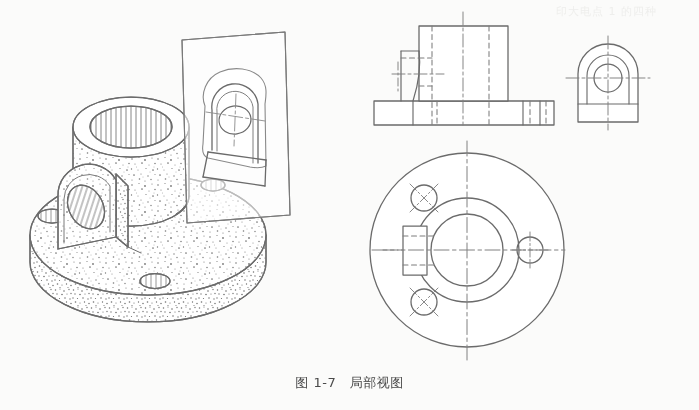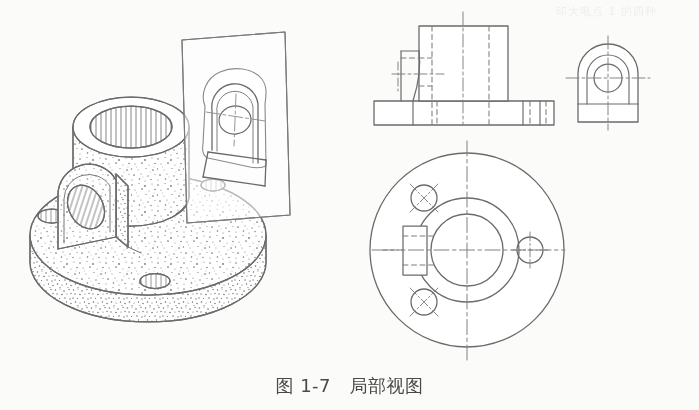--- a/index.html
+++ b/index.html
@@ -8,21 +8,21 @@
     background:#fbfbfa;
     font-family:"Liberation Sans","DejaVu Sans",sans-serif;
     position:relative;overflow:hidden;
   }
   #figure-root{position:absolute;inset:0;}
   svg.layer{position:absolute;left:0;top:0;width:699px;height:410px;}
   .caption{
     position:absolute;left:0;right:0;top:374px;
     text-align:center;
     font-family:"DejaVu Sans","Liberation Sans",sans-serif;
-    font-size:18px;color:#4a4a4a;letter-spacing:.5px;
+    font-size:13px;color:#4a4a4a;letter-spacing:.5px;
     white-space:pre;
   }
   .ghost{
     position:absolute;top:4px;left:556px;
     font-size:11px;color:#eeeeec;letter-spacing:1px;
     white-space:pre;user-select:none;
     font-family:"DejaVu Sans","Liberation Sans",sans-serif;
   }
 </style>
 </head>

